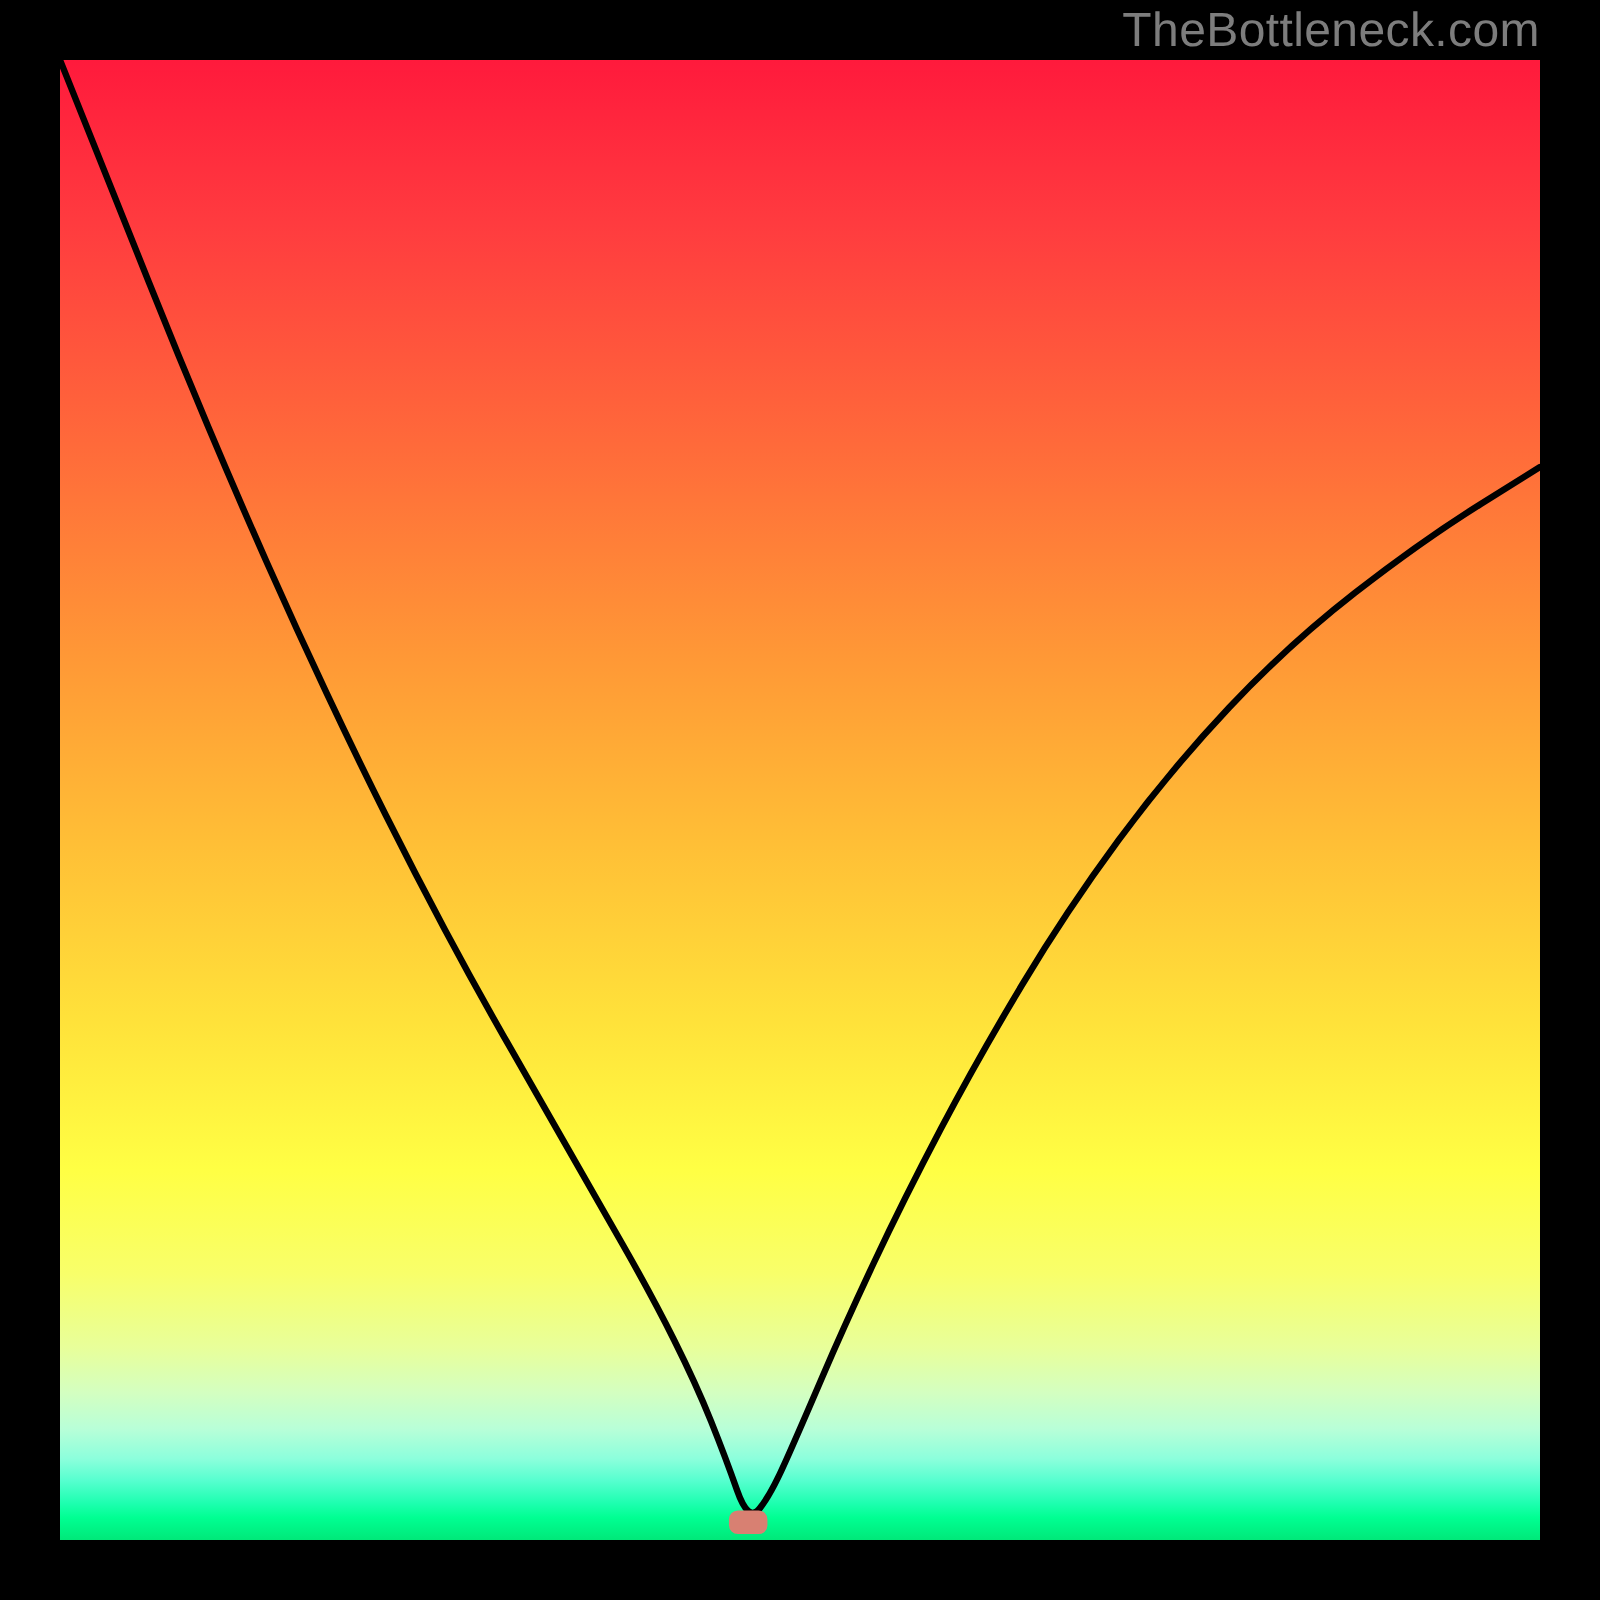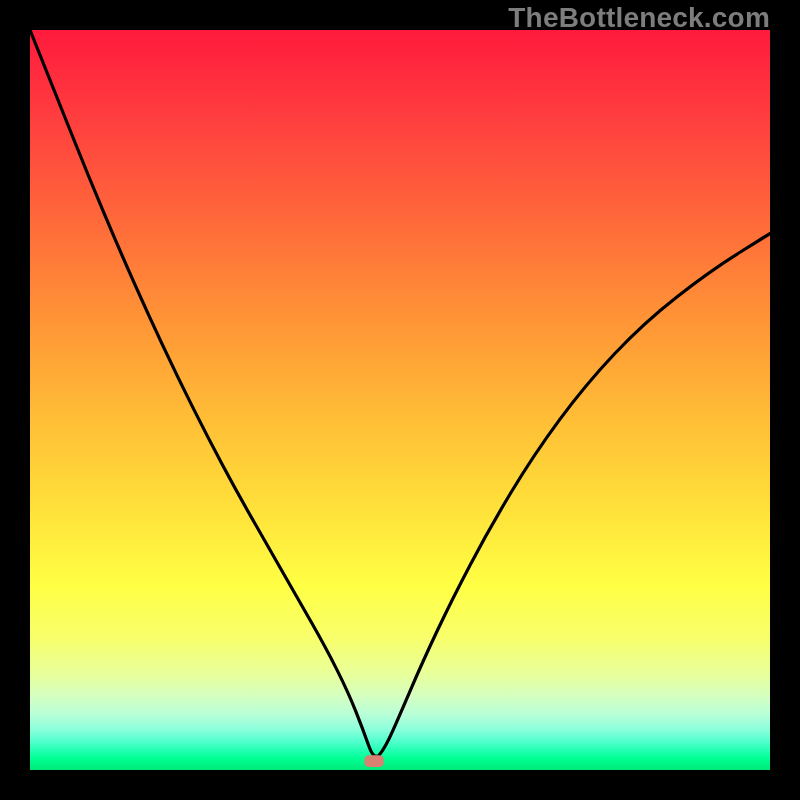--- a/index.html
+++ b/index.html
@@ -48,22 +48,22 @@
       #1effb0 97.5%,
       #00ff92 98.5%,
       #00e879 100%
     );
   }
   .watermark {
     position: absolute;
     top: 2px;
     right: 30px;
     color: #7d7d7d;
-    font-size: 28px;
-    font-weight: 700;
+    font-size: 24px;
+    font-weight: 400;
     letter-spacing: 0.2px;
     user-select: none;
   }
   svg.curve {
     position: absolute;
     inset: 0;
   }
   .curve-path {
     fill: none;
     stroke: #000;

